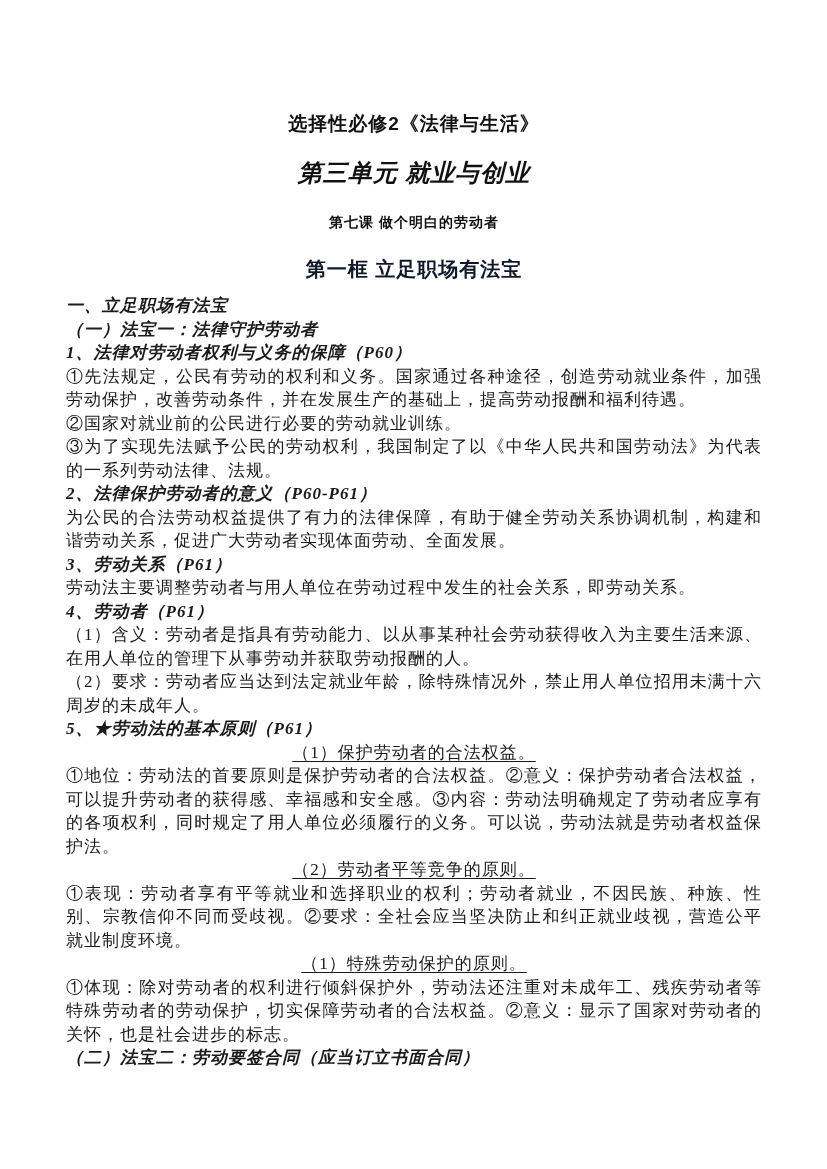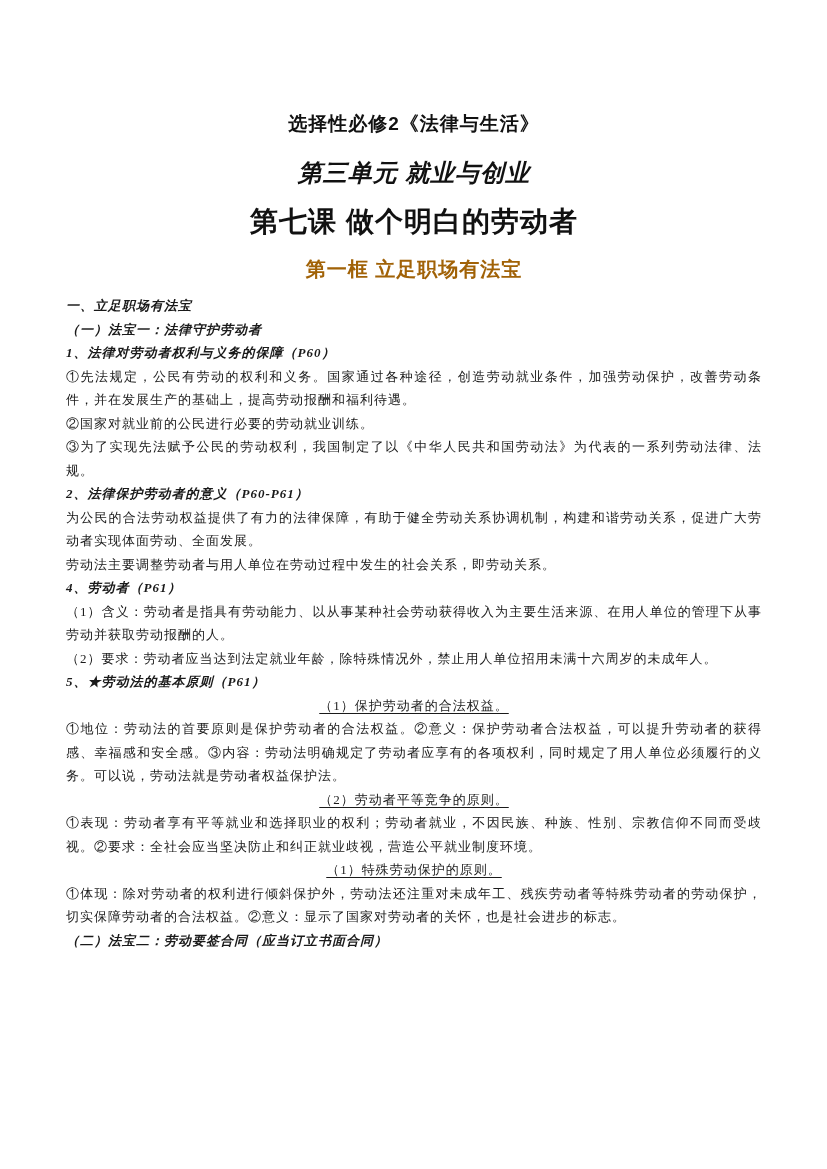--- a/index.html
+++ b/index.html
@@ -22,25 +22,25 @@
   .doc-title {
     text-align: center;
     font-family: "Liberation Sans", sans-serif;
     font-weight: bold;
     color: #111111;
     letter-spacing: 1px;
     margin: 0;
   }
   .title-course   { font-size: 19px; line-height: 21px; margin-bottom: 26px; }
   .title-unit     { font-size: 24px; line-height: 26px; margin-bottom: 24px; font-style: italic; }
-  .title-lesson   { font-size: 28px; line-height: 24px; margin-bottom: 24px; }
+  .title-lesson   { font-size: 14px; line-height: 24px; margin-bottom: 24px; }
   .title-frame    { font-size: 20px; line-height: 23px; margin-bottom: 13px; }
 
   .doc-body {
-    font-size: 13px;
+    font-size: 17px;
     line-height: 23.5px;
     letter-spacing: 1px;
     text-align: justify;
     text-justify: inter-character;
   }
   .blk {
     margin: 0;
     padding: 0;
   }
   .blk.h-bold {
@@ -54,31 +54,32 @@
     text-align: center;
   }
 </style>
 </head>
 <body>
 
 <div class="doc-page">
   <p class="doc-title title-course">选择性必修2《法律与生活》</p>
   <p class="doc-title title-unit">第三单元 就业与创业</p>
   <p class="doc-title title-lesson">第七课 做个明白的劳动者</p>
-  <p class="doc-title title-frame" style="color: #a16207;">第一框 立足职场有法宝</p>
+  <p class="doc-title title-frame" style="color: #0f172a;">第一框 立足职场有法宝</p>
 
   <div class="doc-body">
       <p class="blk h-bold">一、立足职场有法宝</p>
       <p class="blk h-bold">（一）法宝一：法律守护劳动者</p>
       <p class="blk h-bold">1、法律对劳动者权利与义务的保障（P60）</p>
       <p class="blk body">①先法规定，公民有劳动的权利和义务。国家通过各种途径，创造劳动就业条件，加强劳动保护，改善劳动条件，并在发展生产的基础上，提高劳动报酬和福利待遇。</p>
       <p class="blk body">②国家对就业前的公民进行必要的劳动就业训练。</p>
       <p class="blk body">③为了实现先法赋予公民的劳动权利，我国制定了以《中华人民共和国劳动法》为代表的一系列劳动法律、法规。</p>
       <p class="blk h-bold">2、法律保护劳动者的意义（P60-P61）</p>
       <p class="blk body">为公民的合法劳动权益提供了有力的法律保障，有助于健全劳动关系协调机制，构建和谐劳动关系，促进广大劳动者实现体面劳动、全面发展。</p>
+      <p class="blk h-bold">3、劳动关系（P61）</p>
       <p class="blk body">劳动法主要调整劳动者与用人单位在劳动过程中发生的社会关系，即劳动关系。</p>
       <p class="blk h-bold">4、劳动者（P61）</p>
       <p class="blk body">（1）含义：劳动者是指具有劳动能力、以从事某种社会劳动获得收入为主要生活来源、在用人单位的管理下从事劳动并获取劳动报酬的人。</p>
       <p class="blk body">（2）要求：劳动者应当达到法定就业年龄，除特殊情况外，禁止用人单位招用未满十六周岁的未成年人。</p>
       <p class="blk h-bold">5、★劳动法的基本原则（P61）</p>
       <p class="blk underline">（1）保护劳动者的合法权益。</p>
       <p class="blk body">①地位：劳动法的首要原则是保护劳动者的合法权益。②意义：保护劳动者合法权益，可以提升劳动者的获得感、幸福感和安全感。③内容：劳动法明确规定了劳动者应享有的各项权利，同时规定了用人单位必须履行的义务。可以说，劳动法就是劳动者权益保护法。</p>
       <p class="blk underline">（2）劳动者平等竞争的原则。</p>
       <p class="blk body">①表现：劳动者享有平等就业和选择职业的权利；劳动者就业，不因民族、种族、性别、宗教信仰不同而受歧视。②要求：全社会应当坚决防止和纠正就业歧视，营造公平就业制度环境。</p>
       <p class="blk underline">（1）特殊劳动保护的原则。</p>

